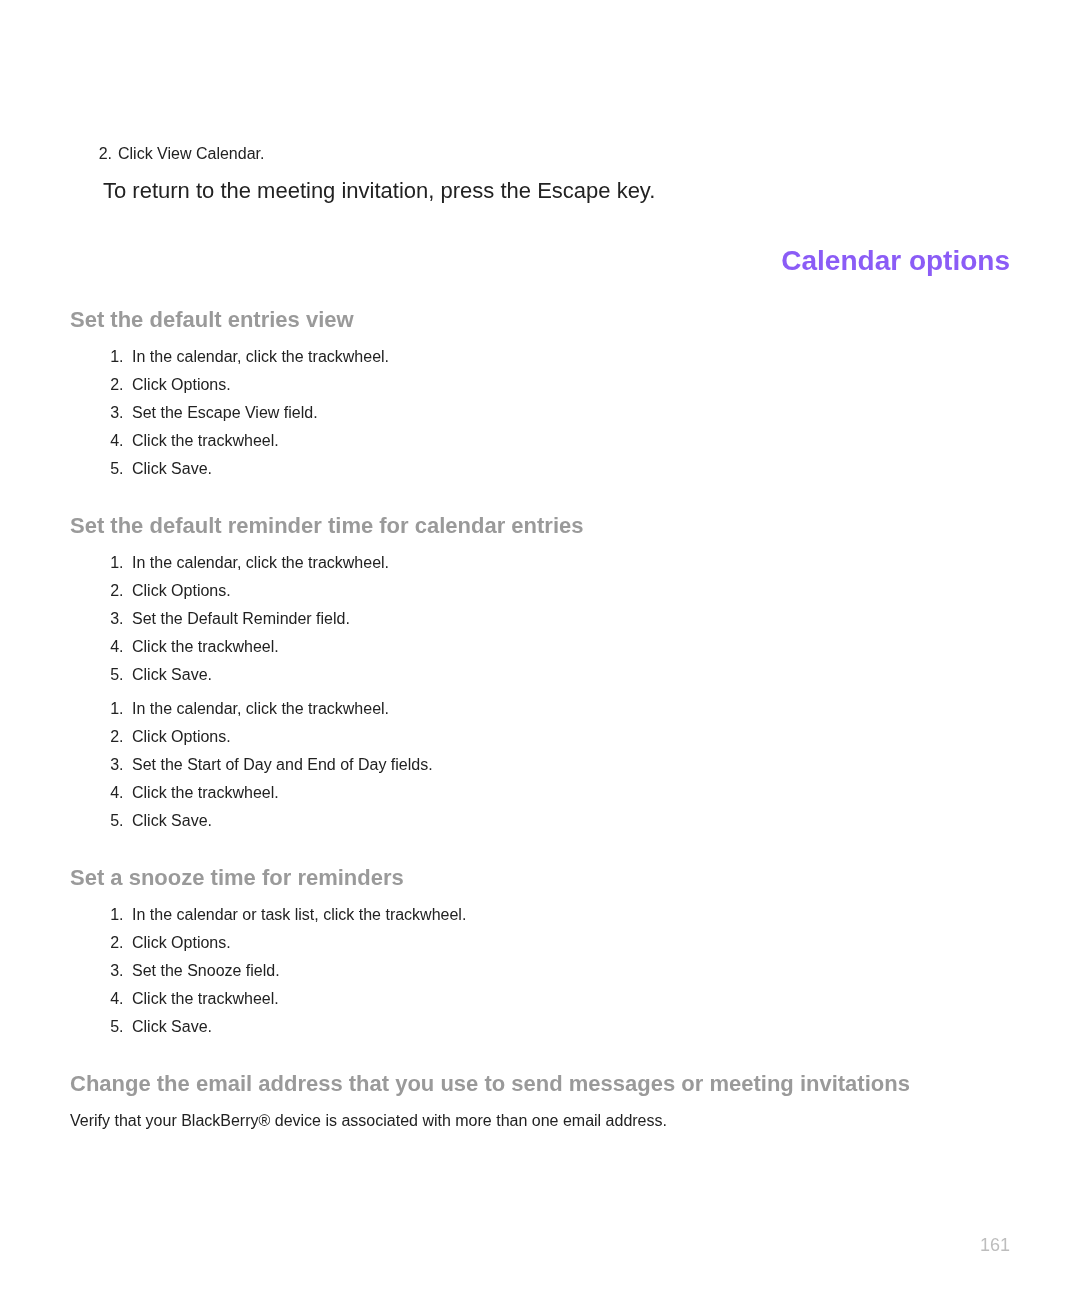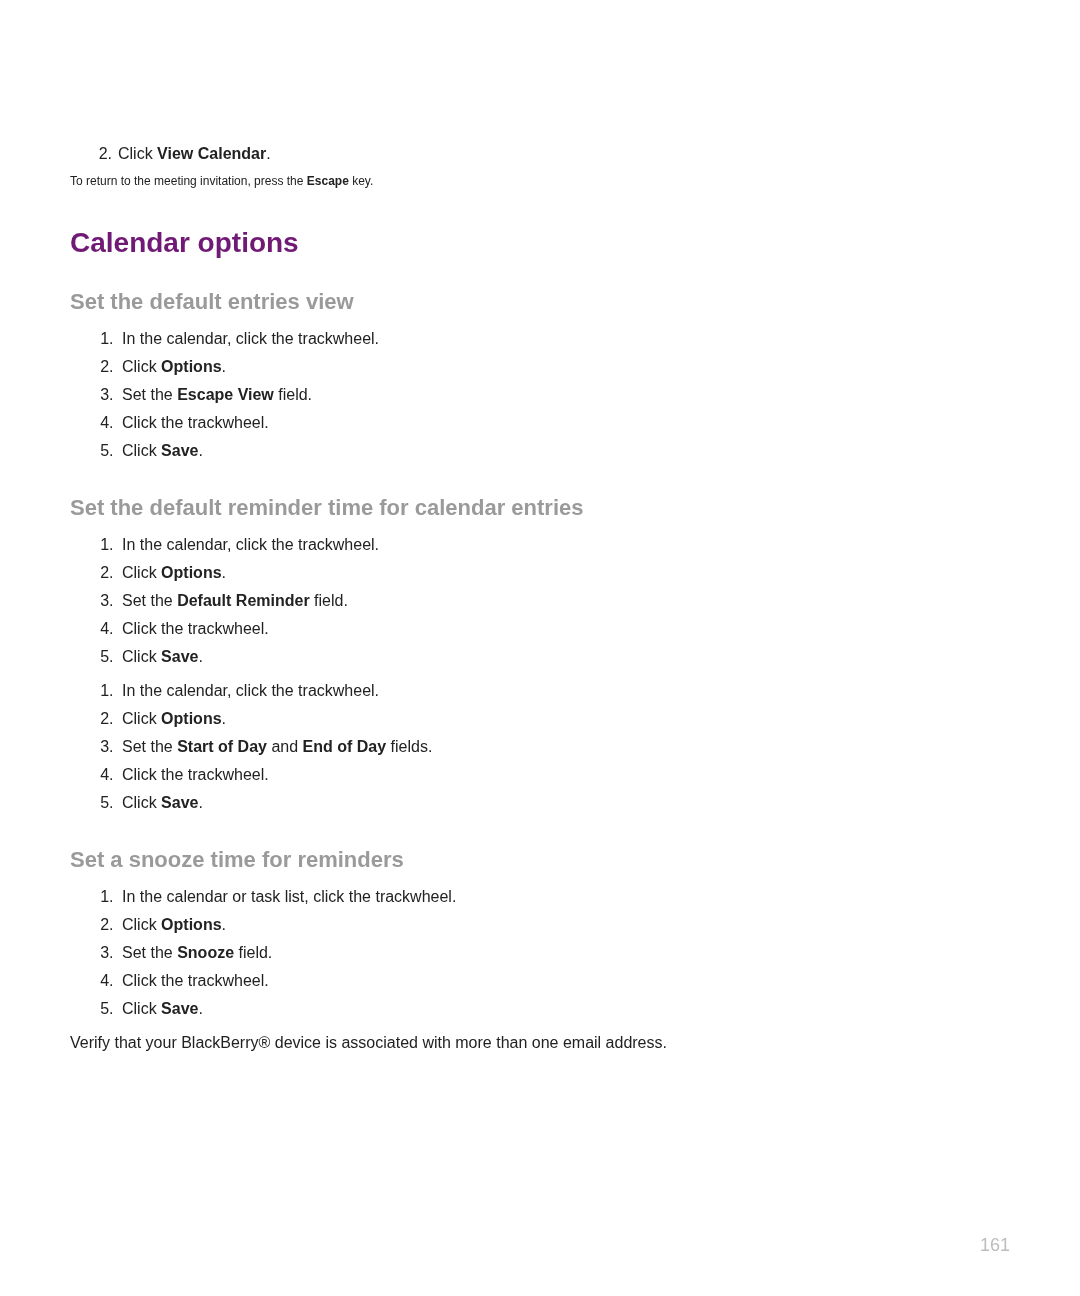--- a/index.html
+++ b/index.html
@@ -24,48 +24,51 @@
     line-height: 1.7;
     color: #222;
     position: relative;
   }
   .step-number {
     position: absolute;
     left: 20px;
     width: 22px;
     text-align: right;
   }
-  .bold { font-weight: 700; }
+  .bold { font-weight: 400; }
   .subnote {
-    font-size: 12px;
+    font-size: 22px;
     line-height: 1.8;
     color: #222;
     margin-top: 4px;
+    margin-left: 33px;
   }
   h1.section-title {
-    color: #701a75;
+    color: #8b5cf6;
     font-size: 28px;
     font-weight: 700;
     margin: 34px 0 18px 0;
+    text-align: right;
   }
   h2.subsection-title {
     color: #9a9a9a;
     font-size: 22px;
     font-weight: 700;
     margin: 30px 0 10px 0;
   }
   ol {
     margin: 6px 0 0 0;
     padding-left: 48px;
     font-size: 16px;
     line-height: 1.75;
     color: #222;
   }
   ol li {
     padding-left: 4px;
+    margin-left: 10px;
   }
   p.body-text {
     font-size: 16px;
     line-height: 1.7;
     color: #222;
     margin: 6px 0 0 0;
   }
   .page-number {
     position: absolute;
     bottom: 40px;
@@ -120,16 +123,17 @@
 
   <h2 class="subsection-title">Set a snooze time for reminders</h2>
   <ol>
     <li><span>In the calendar or task list, click the trackwheel.</span><span class="bold"></span><span></span><span class="bold"></span><span></span></li>
     <li><span>Click </span><span class="bold">Options</span><span></span><span class="bold"></span><span>.</span></li>
     <li><span>Set the </span><span class="bold">Snooze</span><span></span><span class="bold"></span><span> field.</span></li>
     <li><span>Click the trackwheel.</span><span class="bold"></span><span></span><span class="bold"></span><span></span></li>
     <li><span>Click </span><span class="bold">Save</span><span></span><span class="bold"></span><span>.</span></li>
   </ol>
 
+  <h2 class="subsection-title">Change the email address that you use to send messages or meeting invitations</h2>
   <p class="body-text">Verify that your BlackBerry® device is associated with more than one email address.</p>
 
   <div class="page-number">161</div>
 </div>
 
 </body></html>

